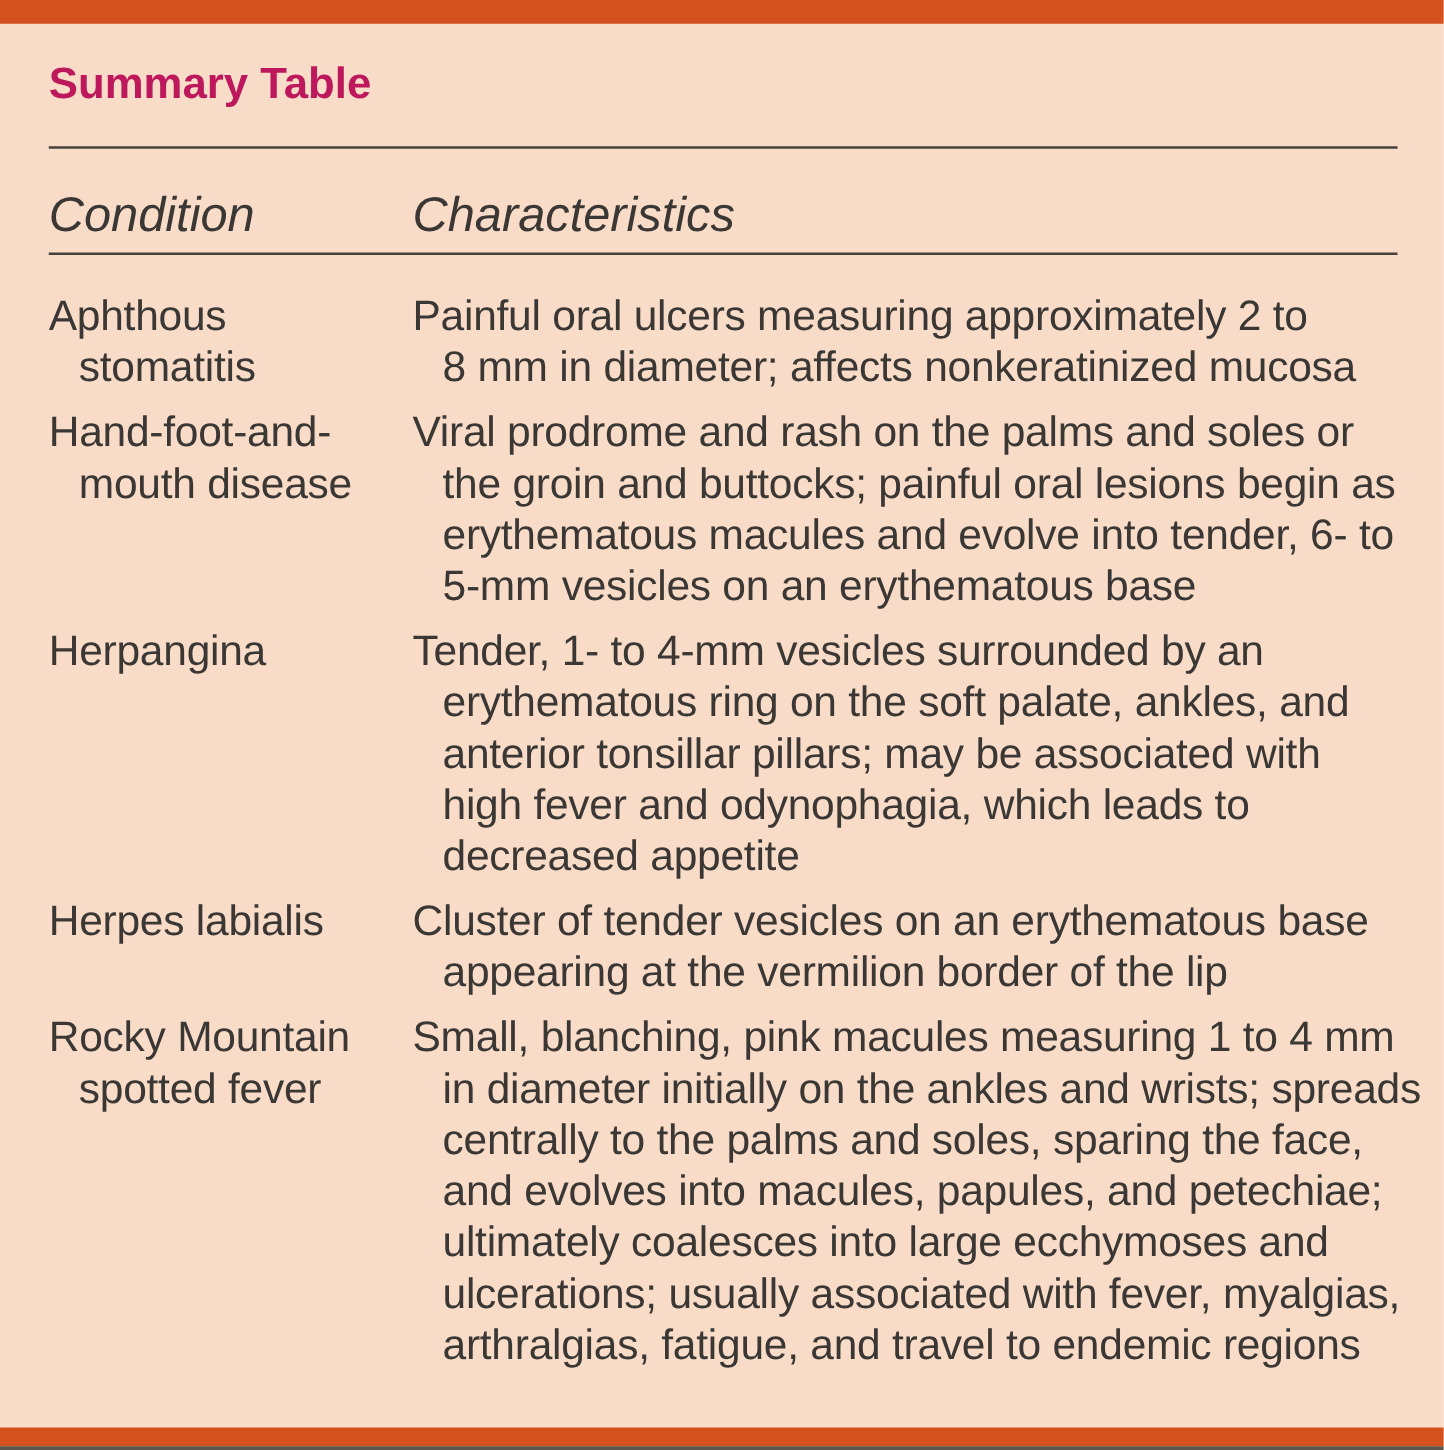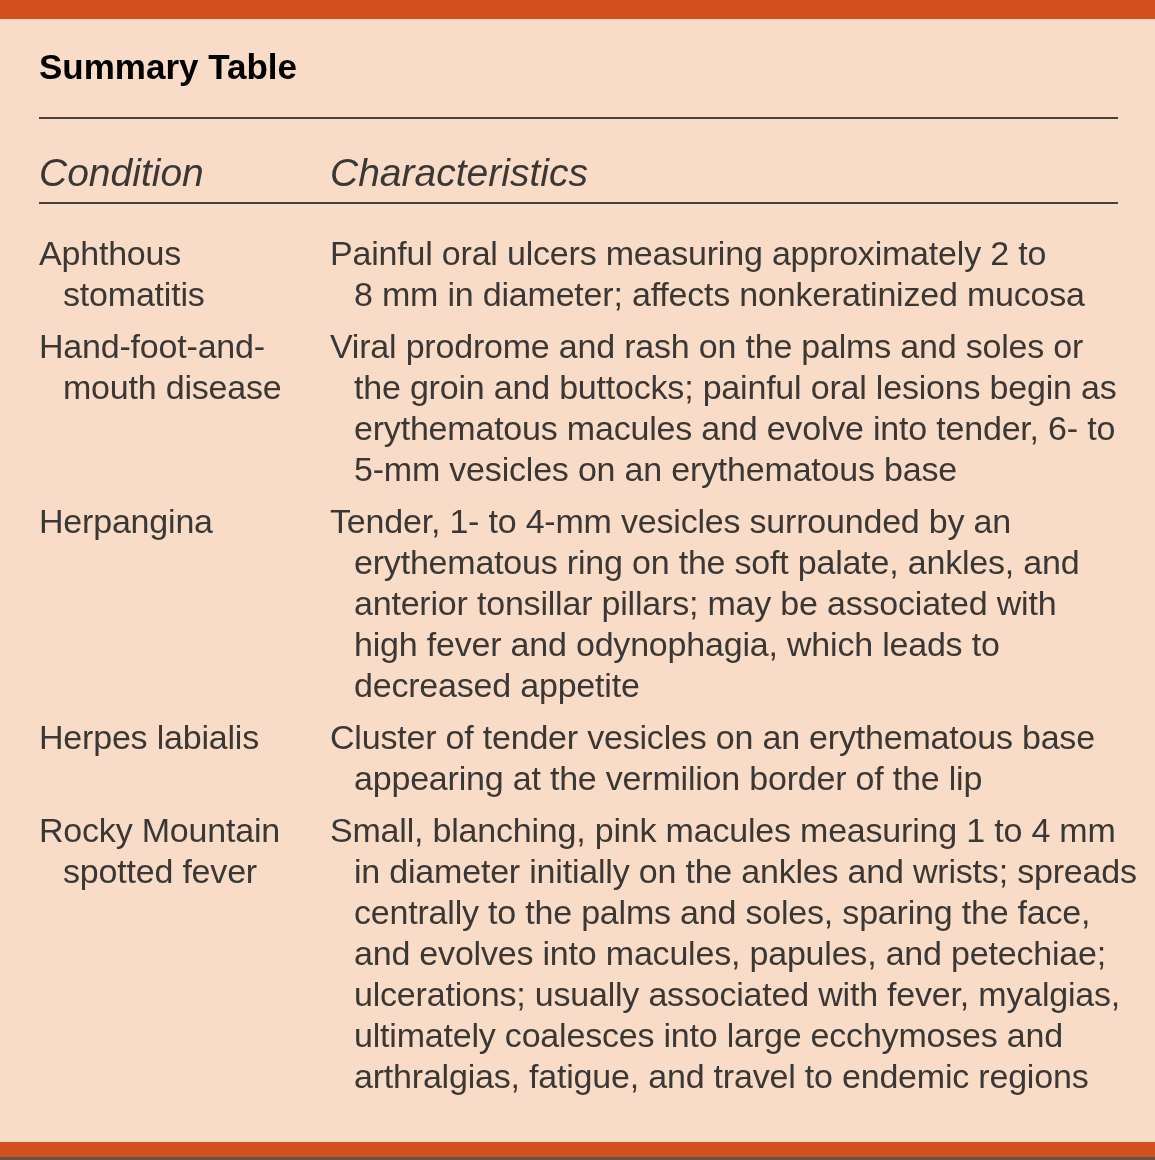--- a/index.html
+++ b/index.html
@@ -31,21 +31,21 @@
   .content {
     position: absolute;
     top: 19px; left: 39px; right: 37px;
   }
 
   h1.title {
     margin: 27px 0 0 0;
     font-size: 35px;
     line-height: 42px;
     font-weight: bold;
-    color: #000000;
+    color: #be185d;
     letter-spacing: 0;
   }
 
   .rule { height: 2px; background: var(--rule); }
   .rule.after-title { margin-top: 29px; }
   .rule.after-header { margin-top: 9px; }
 
   .header-row {
     display: flex;
     margin-top: 33px;
@@ -131,22 +131,22 @@
         <div class="row">
           <div class="cell col1">
             <div class="line">Rocky Mountain</div>
             <div class="line cont">spotted fever</div>
           </div>
           <div class="cell col2">
             <div class="line">Small, blanching, pink macules measuring 1 to 4 mm</div>
             <div class="line cont">in diameter initially on the ankles and wrists; spreads</div>
             <div class="line cont">centrally to the palms and soles, sparing the face,</div>
             <div class="line cont">and evolves into macules, papules, and petechiae;</div>
+            <div class="line cont">ultimately coalesces into large ecchymoses and</div>
             <div class="line cont">ulcerations; usually associated with fever, myalgias,</div>
-            <div class="line cont">ultimately coalesces into large ecchymoses and</div>
             <div class="line cont">arthralgias, fatigue, and travel to endemic regions</div>
           </div>
         </div>
       </div>
   </div>
 
   <div class="bar bottom"></div>
   <div class="bottom-edge"></div>
 </div>
 

